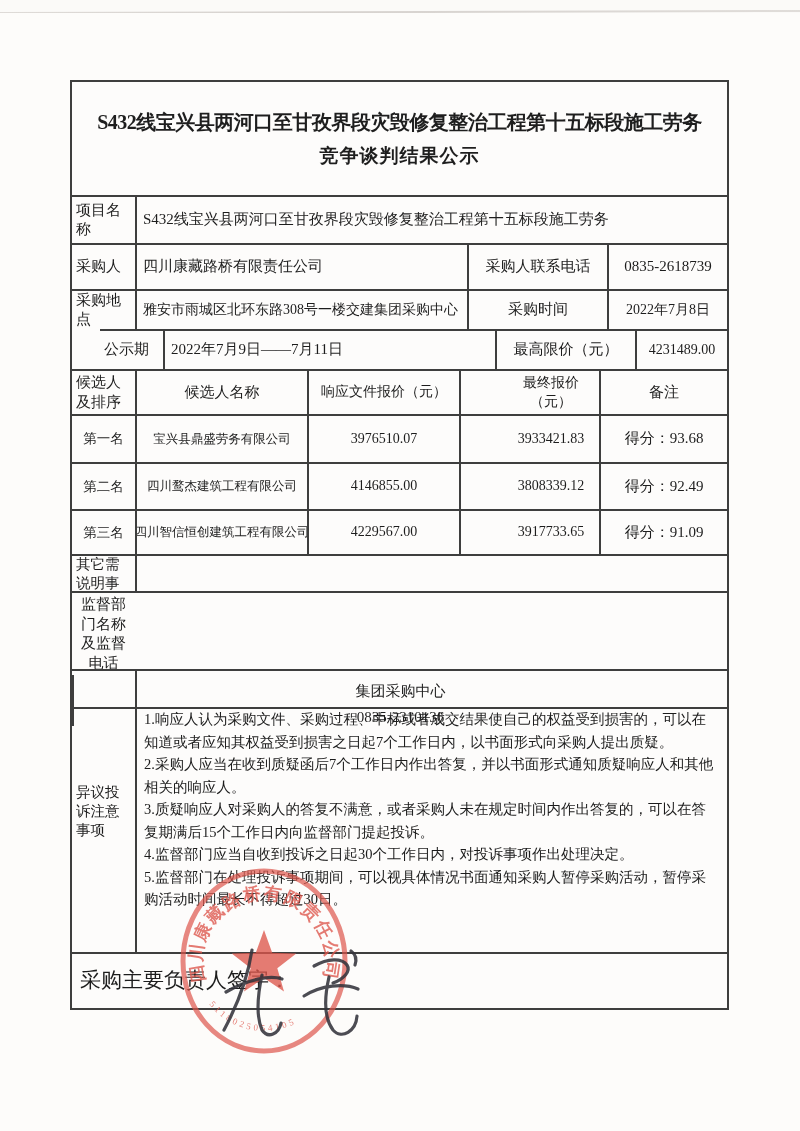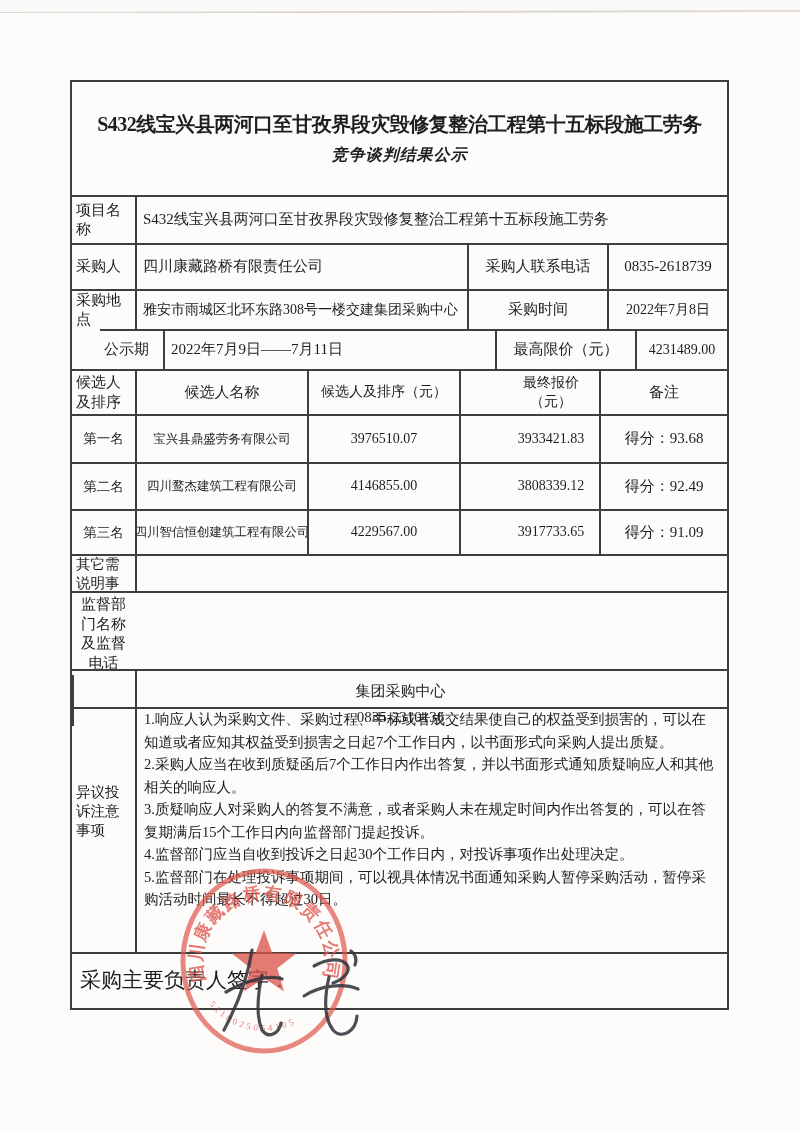--- a/index.html
+++ b/index.html
@@ -30,21 +30,21 @@
   }
   .cell:first-child { border-left:none; }
   .label-cell { width:63px; flex:none; padding:2px 4px; }
   .grow { flex:1; }
   .center { justify-content:center; text-align:center; }
   .nowrap { white-space:nowrap; }
 
   
   .title-row { height:113px; display:flex; flex-direction:column; align-items:center; justify-content:center; }
   .title-line { font-weight:700; font-size:20px; letter-spacing:-0.5px; white-space:nowrap; }
-  .title-line2 { font-weight:700; font-size:16px; margin-top:7px; letter-spacing:1px;font-style:italic; }
+  .title-line2 { font-weight:700; font-size:19px; margin-top:7px; letter-spacing:1px; }
 
   
   .r-project   { height:48px; }
   .r-purchaser { height:46px; }
   .r-location  { height:40px; }
   .r-publicity { height:40px;margin-left:28px; }
   .r-candhead  { height:45px; }
   .r-cand      { height:48px; }
   .r-cand2     { height:47px; }
   .r-cand3     { height:45px; }
@@ -112,21 +112,21 @@
     <div class="trow r-publicity">
       <div class="cell label-cell">公示期</div>
       <div class="cell w-value nowrap">2022年7月9日——7月11日</div>
       <div class="cell w-midlbl center">最高限价（元）</div>
       <div class="cell grow center nowrap price">4231489.00</div>
     </div>
 
     <div class="trow r-candhead">
       <div class="cell label-cell">候选人及排序</div>
       <div class="cell w-name center">候选人名称</div>
-      <div class="cell w-bid center head-sm">候选人及排序（元）</div>
+      <div class="cell w-bid center head-sm">响应文件报价（元）</div>
       <div class="cell w-final center head-sm">最终报价（元）</div>
       <div class="cell grow center">备注</div>
     </div>
 
     <div class="trow r-cand">
       <div class="cell label-cell center" style="font-size:13.5px;">第一名</div>
       <div class="cell w-name center cand-name nowrap">宝兴县鼎盛劳务有限公司</div>
       <div class="cell w-bid center price nowrap">3976510.07</div>
       <div class="cell w-final center price nowrap">3933421.83</div>
       <div class="cell grow center nowrap">得分：93.68</div>

